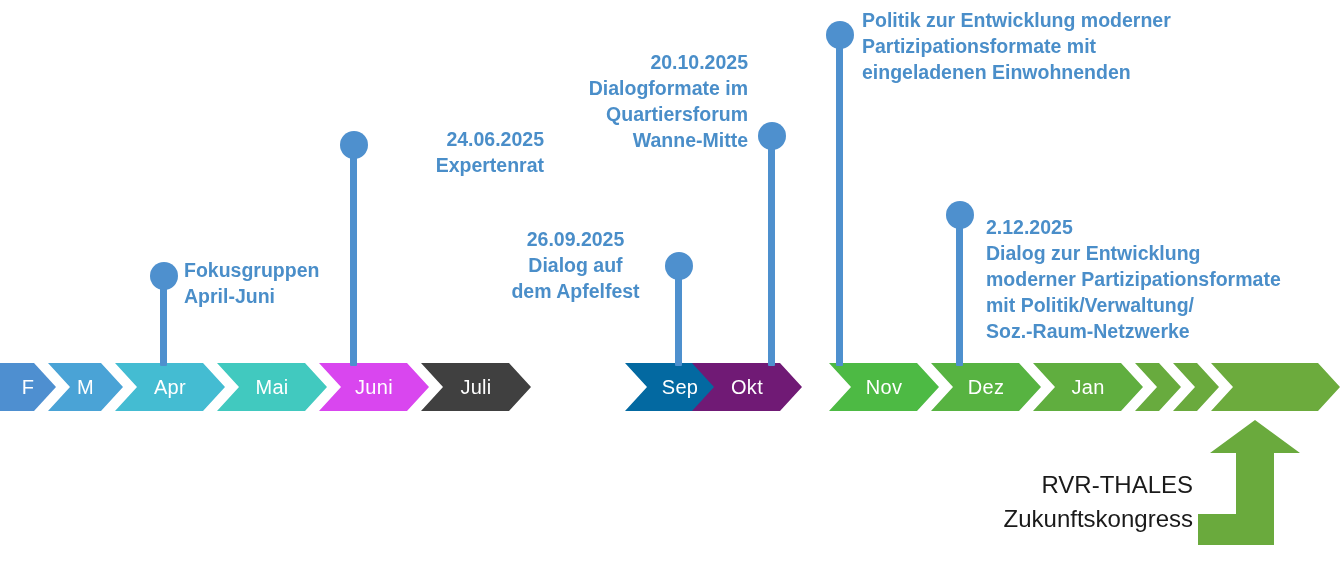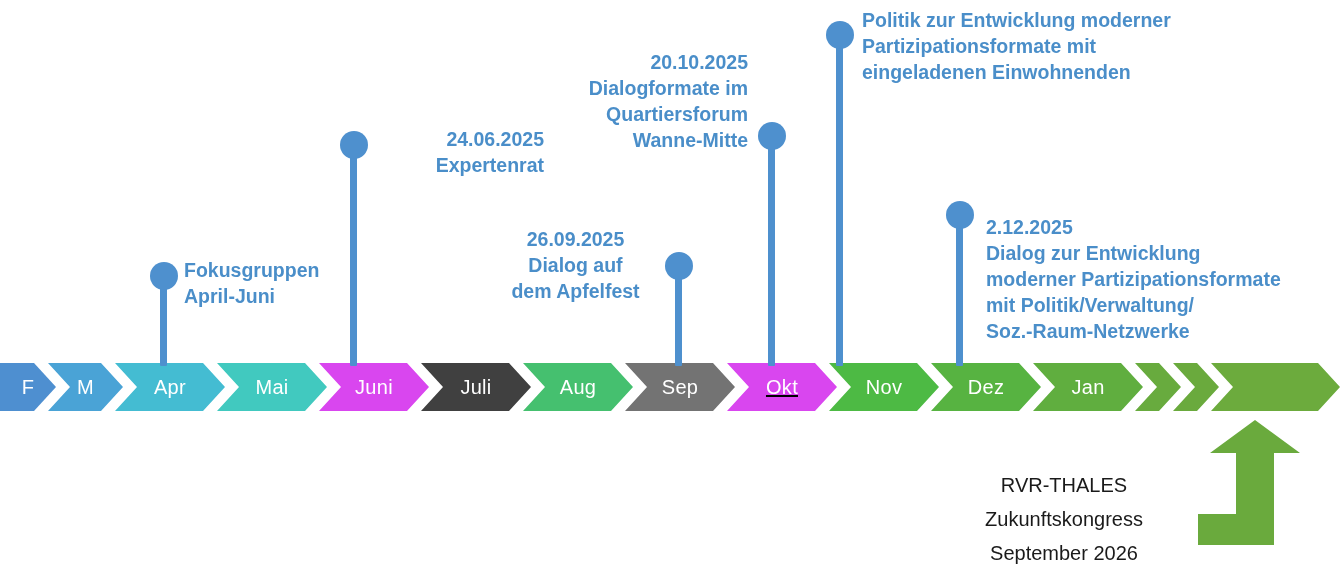--- a/index.html
+++ b/index.html
@@ -86,23 +86,23 @@
     left: 1198px;
     top: 420px;
     width: 110px;
     height: 125px;
   }
   #caption {
     position: absolute;
     left: 935px;
     top: 468px;
     width: 258px;
-    text-align: center;
+    text-align: right;
     color: #1a1a1a;
-    font-size: 20px;
+    font-size: 24px;
     line-height: 34px;
     font-family: "Liberation Sans", sans-serif;
   }
   #caption span { display: block; }
 </style>
 </head>
 <body>
 
 <div id="canvas">
 
@@ -118,27 +118,24 @@
       </div>
       <div class="seg" style="left: 115px; width: 110px; background: rgb(68, 188, 210); clip-path: polygon(0px 0px, 88px 0px, 110px 24px, 88px 48px, 0px 48px, 22px 24px);">
         <span class="seg-label">Apr</span>
       </div>
       <div class="seg" style="left: 319px; width: 110px; background: #d946ef; clip-path: polygon(0px 0px, 88px 0px, 110px 24px, 88px 48px, 0px 48px, 22px 24px);">
         <span class="seg-label">Juni</span>
       </div>
       <div class="seg" style="left: 421px; width: 110px; background: #404040; clip-path: polygon(0px 0px, 88px 0px, 110px 24px, 88px 48px, 0px 48px, 22px 24px);">
         <span class="seg-label">Juli</span>
       </div>
-      <div class="seg" style="left: 523px; width: 110px; background: rgb(69, 192, 111); clip-path: polygon(0px 0px, 88px 0px, 110px 24px, 88px 48px, 0px 48px, 22px 24px);">
-        <span class="seg-label">Aug</span>
-      </div>
-      <div class="seg" style="left: 625px; width: 110px; background: #737373; clip-path: polygon(0px 0px, 88px 0px, 110px 24px, 88px 48px, 0px 48px, 22px 24px);">
+      <div class="seg" style="left: 625px; width: 110px; background: #0369a1; clip-path: polygon(0px 0px, 88px 0px, 110px 24px, 88px 48px, 0px 48px, 22px 24px);">
         <span class="seg-label">Sep</span>
       </div>
-      <div class="seg" style="left: 727px; width: 110px; background: #d946ef; clip-path: polygon(0px 0px, 88px 0px, 110px 24px, 88px 48px, 0px 48px, 22px 24px); text-decoration: underline;">
+      <div class="seg" style="left: 692px; width: 110px; background: #701a75; clip-path: polygon(0px 0px, 88px 0px, 110px 24px, 88px 48px, 0px 48px, 22px 24px);">
         <span class="seg-label">Okt</span>
       </div>
       <div class="seg" style="left: 931px; width: 110px; background: rgb(87, 179, 65); clip-path: polygon(0px 0px, 88px 0px, 110px 24px, 88px 48px, 0px 48px, 22px 24px);">
         <span class="seg-label">Dez</span>
       </div>
       <div class="seg" style="left: 829px; width: 110px; background: rgb(77, 186, 68); clip-path: polygon(0px 0px, 88px 0px, 110px 24px, 88px 48px, 0px 48px, 22px 24px);">
         <span class="seg-label">Nov</span>
       </div>
       <div class="seg" style="left: 1033px; width: 110px; background: rgb(96, 174, 63); clip-path: polygon(0px 0px, 88px 0px, 110px 24px, 88px 48px, 0px 48px, 22px 24px);">
         <span class="seg-label">Jan</span>
@@ -198,16 +195,15 @@
 
   <div id="arrow-wrap">
     <svg width="110" height="125" viewBox="0 0 110 125">
       <polygon id="arrow-shape" points="0,94 0,125 76,125 76,33 102,33 57,0 12,33 38,33 38,94" fill="#6aaa3d"></polygon>
     </svg>
   </div>
 
   <div id="caption">
     <span>RVR-THALES</span>
     <span>Zukunftskongress</span>
-    <span>September 2026</span>
   </div>
 
 </div>
 
 </body></html>

